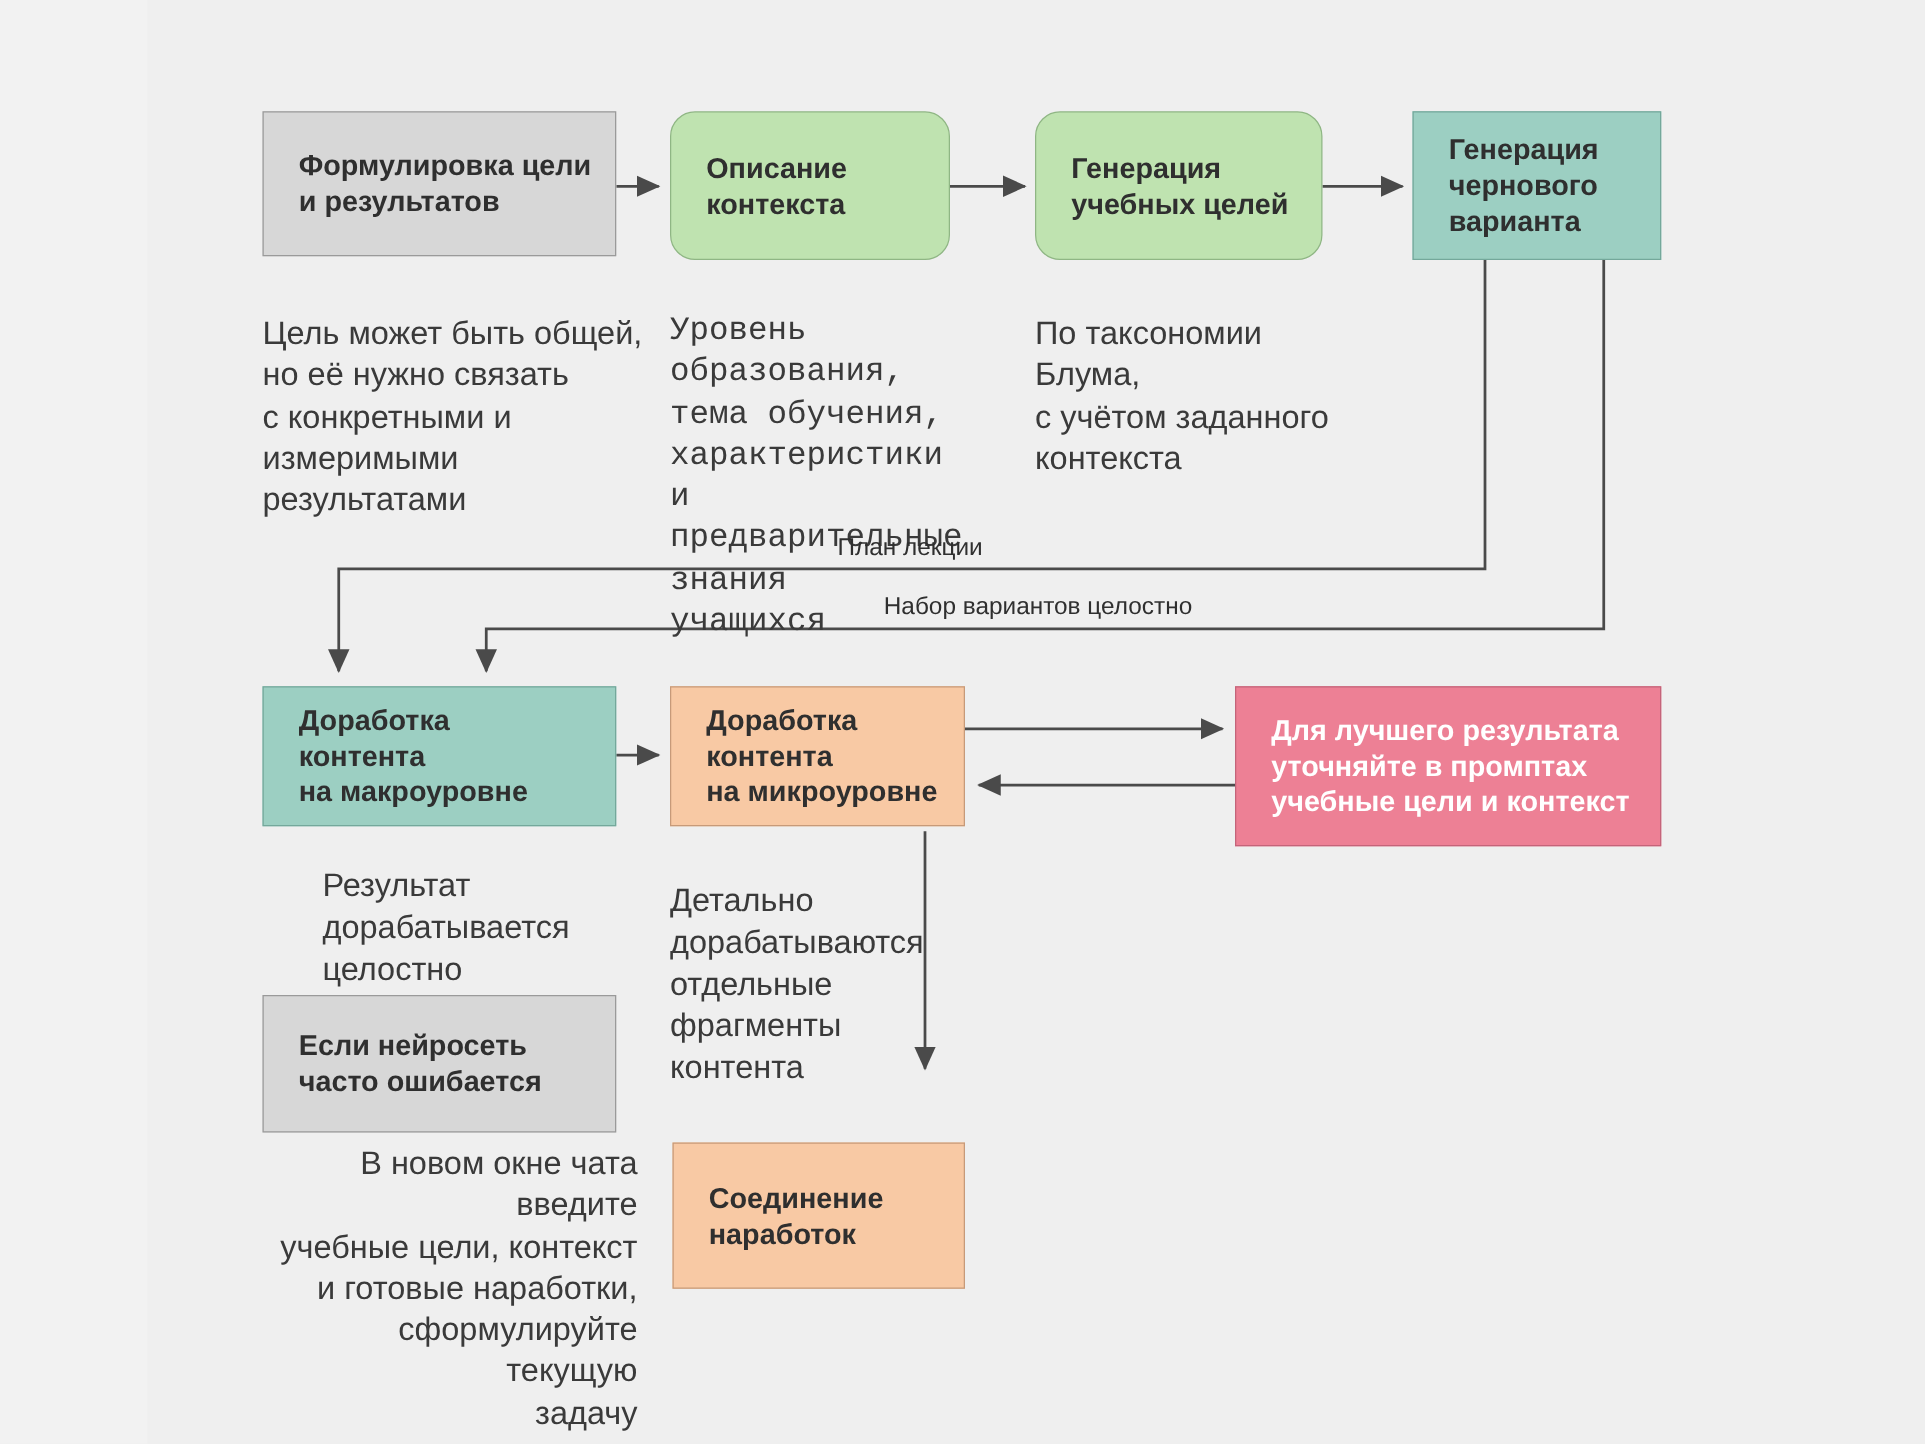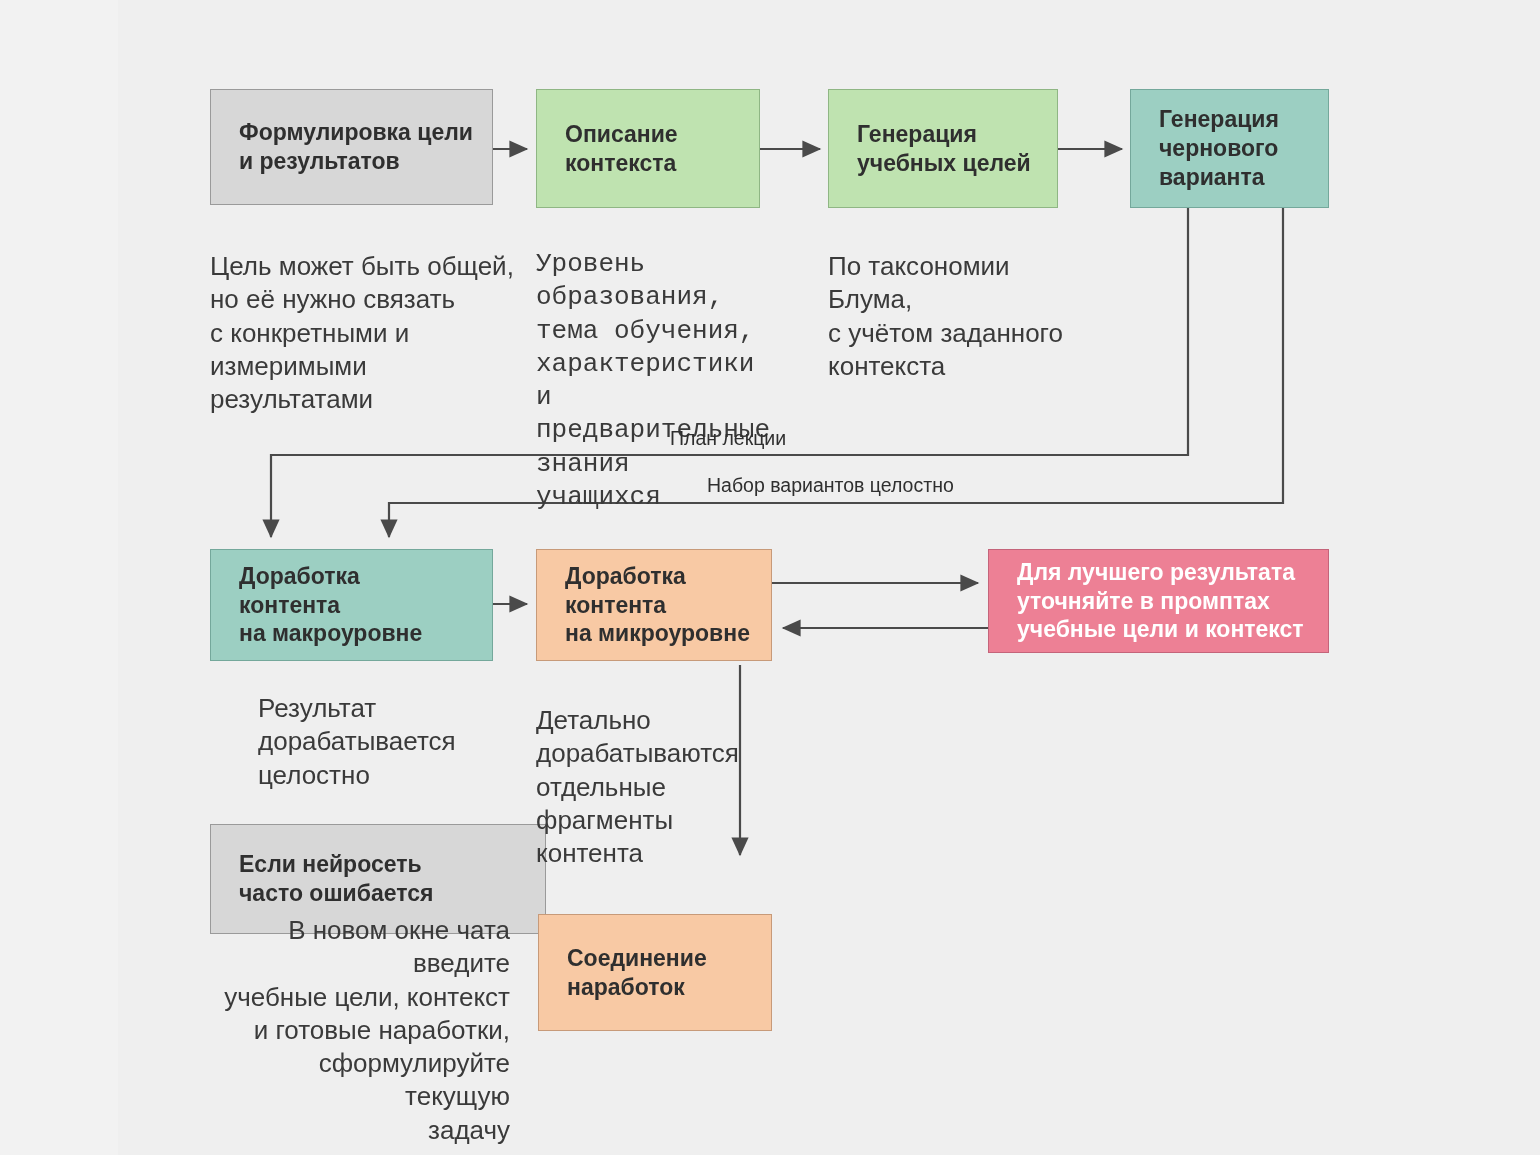--- a/index.html
+++ b/index.html
@@ -21,21 +21,21 @@
     border:1px solid #8d8d8d;
     display:flex;align-items:center;
     padding-left:28px;padding-right:14px;
   }
   .node .label{
     font-size:23px;line-height:1.25;
     font-weight:bold;color:#2f2f2f;
     white-space:pre-line;
   }
   .node.grey{background:#d7d7d7;border-color:#9a9a9a;}
-  .node.green{background:#bfe3b0;border-color:#8fb684;}
+  .node.green{background:#bfe3b0;border-color:#8fb684;border-radius:20px;}
   .node.teal{background:#9ccfc2;border-color:#74a89b;}
   .node.orange{background:#f8c9a4;border-color:#c79a79;}
   .node.pink{background:#ed8095;border-color:#c4647a;}
   .node.pink .label{color:#ffffff;}
 
   .caption{
     position:absolute;
     font-size:26px;line-height:1.28;
     color:#3a3a3a;white-space:pre-line;
   }
@@ -105,27 +105,27 @@
 контента
 на макроуровне</span>
 </div>
 
 <div class="node orange" style="left:536px;top:549px;width:236px;height:112px;">
   <span class="label">Доработка
 контента
 на микроуровне</span>
 </div>
 
-<div class="node pink" style="left:988px;top:549px;width:341px;height:104px;">
+<div class="node pink" style="left:988px;top:549px;width:341px;height:128px;">
   <span class="label">Для лучшего результата
 уточняйте в промптах
 учебные цели и контекст</span>
 </div>
 
-<div class="node grey" style="left:210px;top:824px;width:336px;height:110px;">
+<div class="node grey" style="left:210px;top:796px;width:283px;height:110px;">
   <span class="label">Если нейросеть
 часто ошибается</span>
 </div>
 
 <div class="node orange" style="left:538px;top:866px;width:234px;height:117px;margin-top:48px;">
   <span class="label">Соединение
 наработок</span>
 </div>
 
 <div class="caption" style="left:210px;top:250px;width:310px;">Цель может быть общей,

